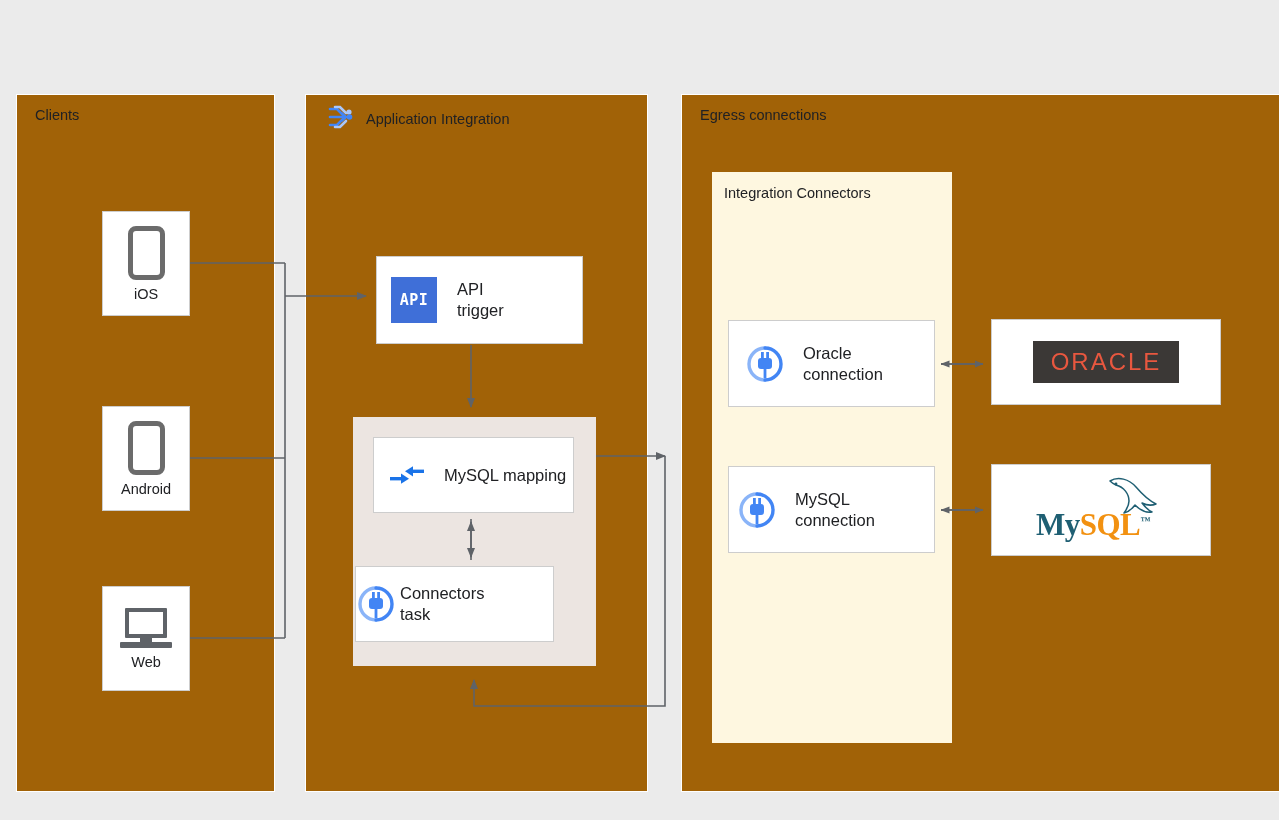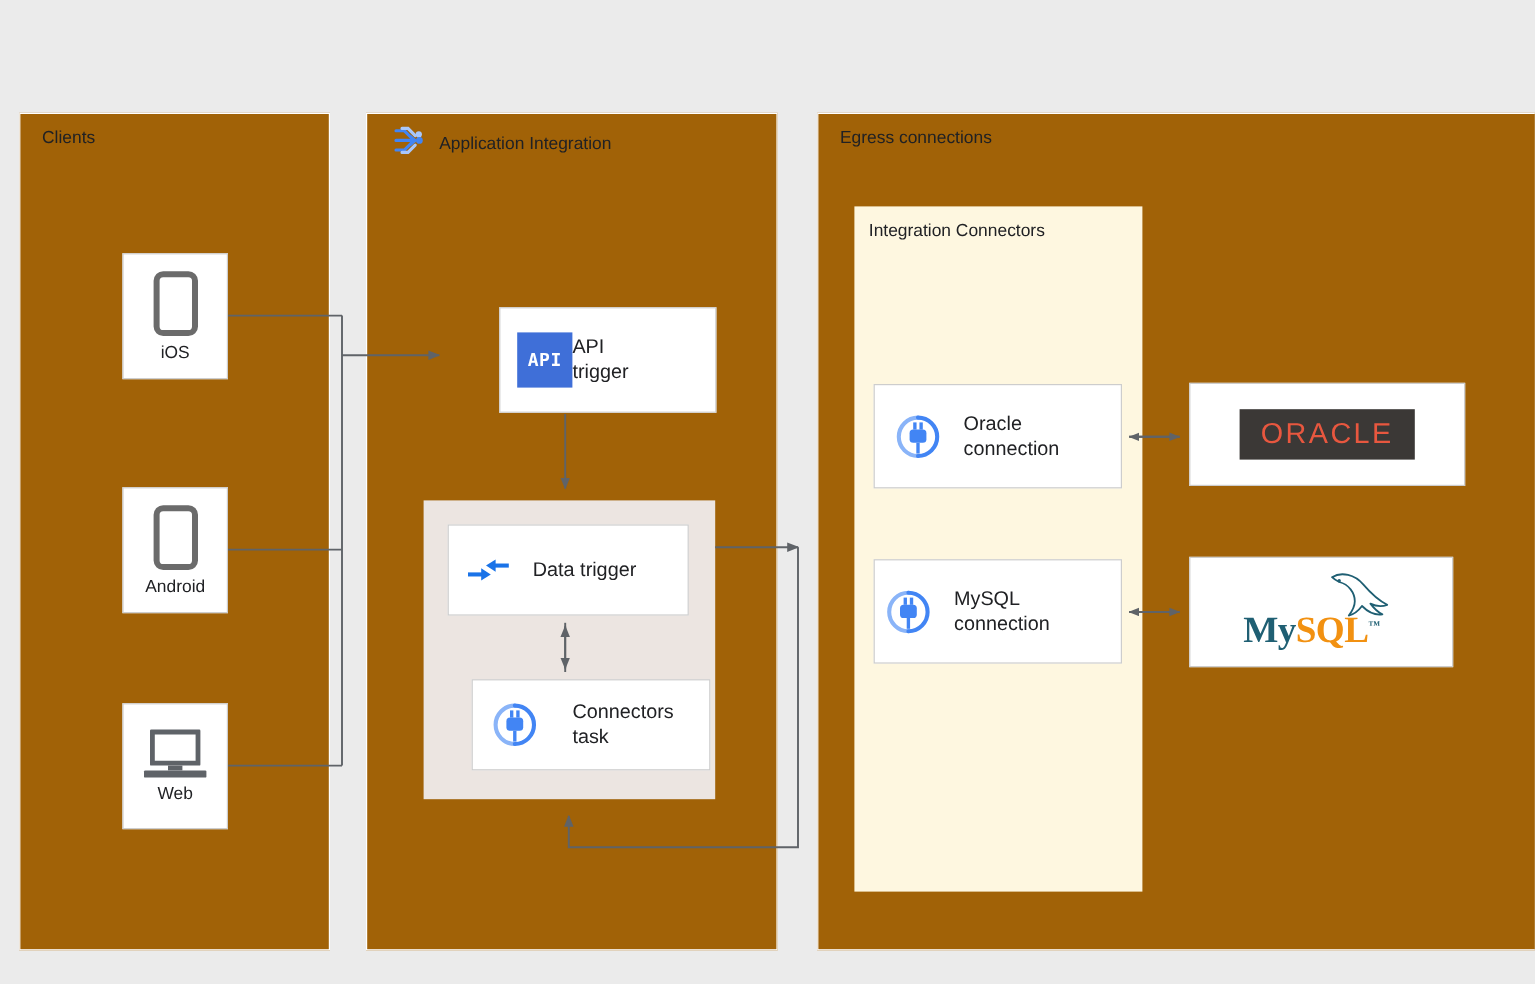--- a/index.html
+++ b/index.html
@@ -67,23 +67,23 @@
   
   .phone{width:37px;height:54px;border:5px solid #6b6b6b;border-radius:8px;box-sizing:border-box;}
   
   .laptop{width:52px;height:40px;position:relative;}
   .laptop .screen{position:absolute;left:5px;top:0;width:42px;height:30px;
      border:4px solid #5f6368;box-sizing:border-box;border-radius:1px;}
   .laptop .base{position:absolute;left:0;bottom:0;width:52px;height:6px;background:#5f6368;border-radius:1px;}
   .laptop .notch{position:absolute;left:20px;bottom:6px;width:12px;height:4px;background:#5f6368;}
 
   
-  #node-api{left:376px;top:256px;width:181px;height:88px;padding-left:14px;margin-left:40px;}
+  #node-api{left:376px;top:256px;width:207px;height:88px;padding-left:14px;gap:20px;}
   #node-datamap{left:373px;top:437px;width:201px;height:76px;padding-left:14px;gap:18px;}
-  #node-conntask{left:393px;top:566px;width:199px;height:76px;padding-left:15px;gap:28px;}
+  #node-conntask{left:355px;top:566px;width:199px;height:76px;padding-left:0;gap:4px;}
 
   
   #node-oracle-conn{left:728px;top:320px;width:207px;height:87px;padding-left:16px;gap:18px;}
   #node-mysql-conn{left:728px;top:466px;width:207px;height:87px;padding-left:8px;gap:18px;}
 
   
   #node-oracle-logo{left:991px;top:319px;width:230px;height:86px;justify-content:center;}
   #node-mysql-logo{left:991px;top:464px;width:220px;height:92px;justify-content:center;}
 
   
@@ -220,21 +220,21 @@
     <span class="ico">
       <svg width="38" height="30" viewBox="0 0 38 30">
         <g fill="#1a73e8">
           <rect x="2" y="17" width="13" height="3.4"></rect>
           <path d="M13 13.6 L21 18.7 L13 23.8 Z"></path>
           <rect x="23" y="9.6" width="13" height="3.4"></rect>
           <path d="M25 6.2 L17 11.3 L25 16.4 Z"></path>
         </g>
       </svg>
     </span>
-    <span class="txt">Data trigger</span>
+    <span class="txt">MySQL mapping</span>
   </div>
 
   <div class="card" id="node-conntask">
     <span class="ico">
       <svg width="40" height="40" viewBox="0 0 40 40">
         <path d="M20 4 a16 16 0 1 0 0 32" fill="none" stroke="#8ab4f8" stroke-width="3.4" stroke-linecap="round"></path>
         <path d="M20 4 a16 16 0 0 1 0 32" fill="none" stroke="#4285f4" stroke-width="3.4" stroke-linecap="round"></path>
         <rect x="16" y="8" width="2.8" height="6" fill="#4285f4"></rect>
         <rect x="21.2" y="8" width="2.8" height="6" fill="#4285f4"></rect>
         <rect x="13" y="14" width="14" height="11" rx="3" fill="#4285f4"></rect>

